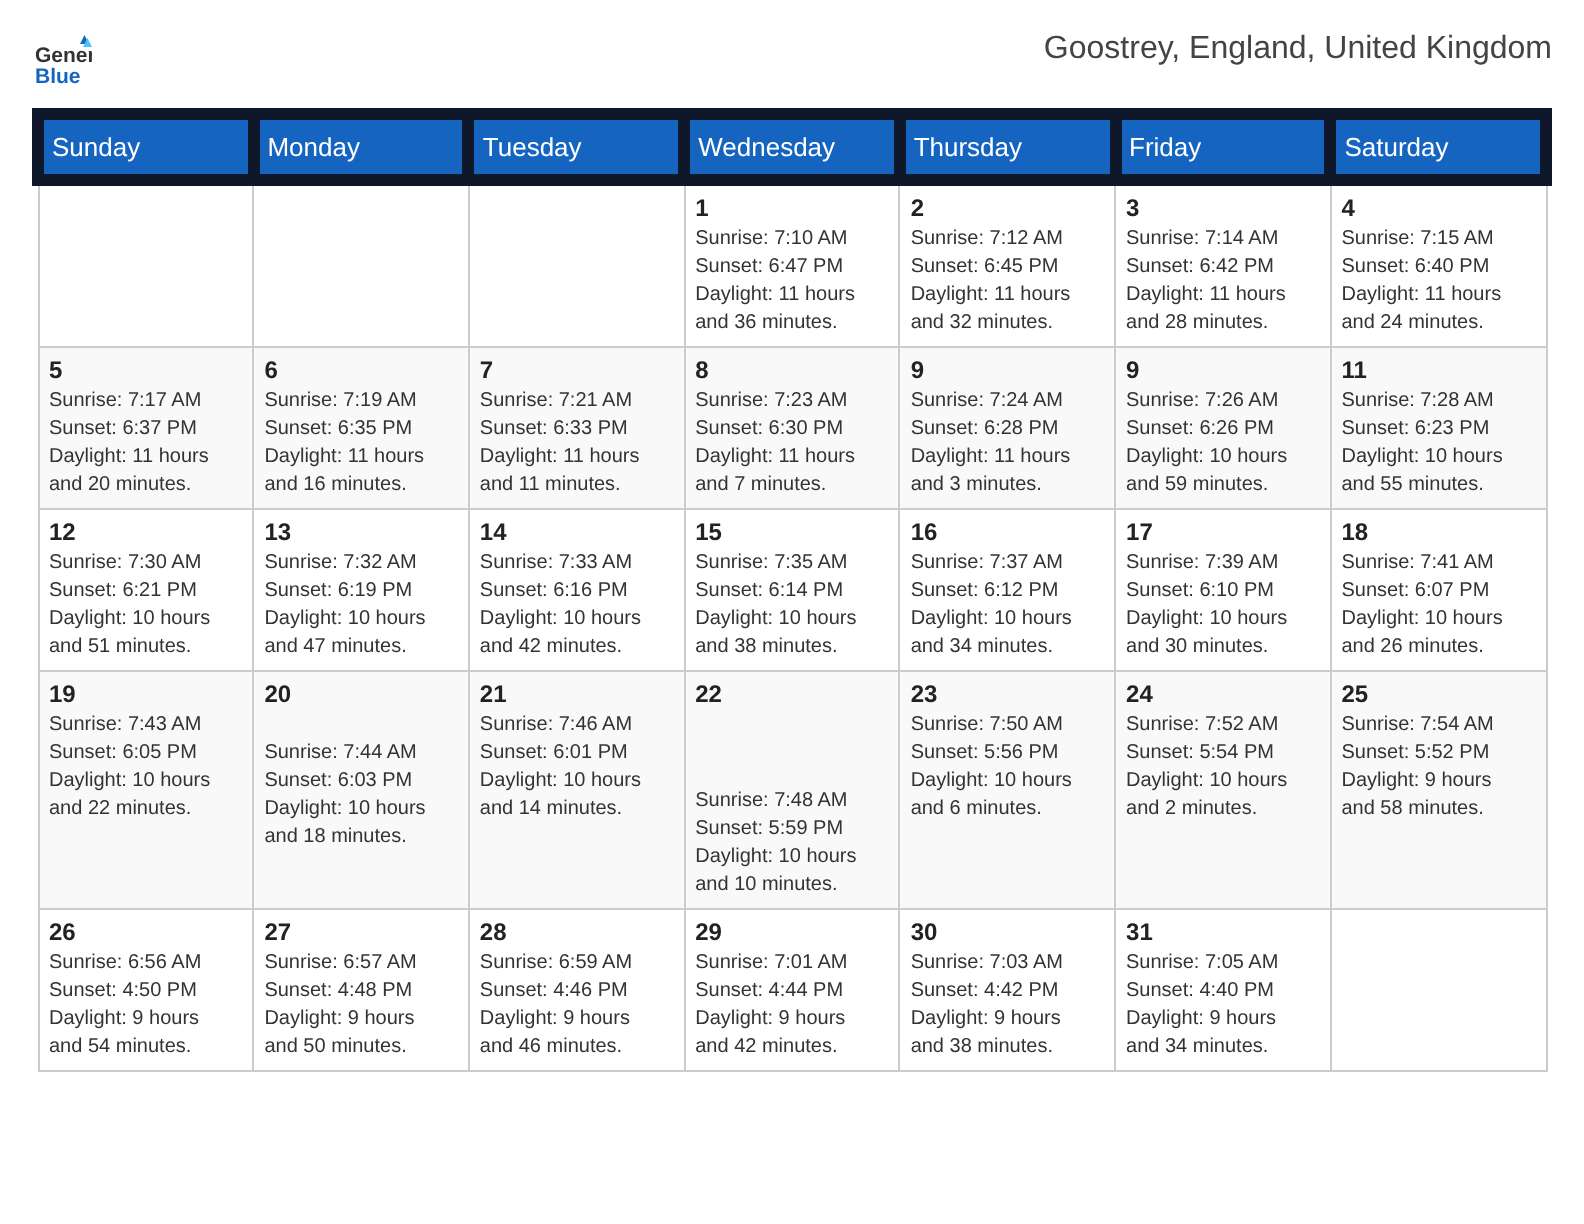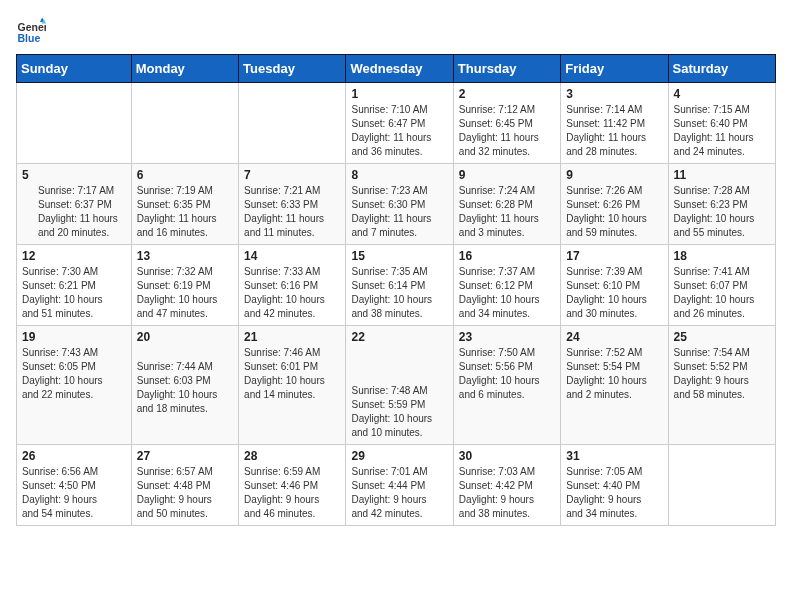--- a/index.html
+++ b/index.html
@@ -39,24 +39,24 @@
     }
     .calendar-table {
       width: 100%;
       border-collapse: collapse;
       border: 1px solid #ccc;
     }
     .calendar-table thead tr th {
       background-color: #1565c0;
       color: #fff;
       font-size: 13px;
-      font-weight: bold;
+      font-weight: normal;
       padding: 6px 4px;
       text-align: left;
-      border: 1px solid #0f172a;
+      border: 6px solid #0f172a;
     }
     .calendar-table tbody tr td {
       vertical-align: top;
       border: 1px solid #ccc;
       padding: 4px 5px;
       font-size: 10.5px;
       color: #333;
       min-width: 100px;
       height: 80px;
       background: #fff;
@@ -86,20 +86,21 @@
 <div class="header-area">
   <div class="logo">
     <svg class="logo-icon" viewBox="0 0 40 40">
       <text x="2" y="20" font-size="14" font-weight="bold" fill="#333">General</text>
       <text x="2" y="34" font-size="14" font-weight="bold" fill="#1565c0">Blue</text>
       <polygon points="32,8 38,8 35,2" fill="#1565c0"></polygon>
       <polygon points="34,10 40,10 37,4" fill="#4fc3f7"></polygon>
     </svg>
   </div>
   <div class="title-area">
+    <div class="location-title">Goostrey, England, United Kingdom</div>
   </div>
 </div>
 
 <table class="calendar-table">
   <thead>
     <tr>
     <th>Sunday</th>
         <th>Monday</th>
         <th>Tuesday</th>
         <th>Wednesday</th>
@@ -123,36 +124,36 @@
         <td>
           <span class="day-number">2</span>
           <div class="day-info" style="white-space: pre-line;">Sunrise: 7:12 AM
 Sunset: 6:45 PM
 Daylight: 11 hours
 and 32 minutes.</div>
         </td>
         <td>
           <span class="day-number">3</span>
           <div class="day-info" style="white-space: pre-line;">Sunrise: 7:14 AM
-Sunset: 11:42 PM
+Sunset: 6:42 PM
 Daylight: 11 hours
 and 28 minutes.</div>
         </td>
         <td>
           <span class="day-number">4</span>
           <div class="day-info" style="white-space: pre-line;">Sunrise: 7:15 AM
 Sunset: 6:40 PM
 Daylight: 11 hours
 and 24 minutes.</div>
         </td>
       </tr>
       <tr>
         <td>
           <span class="day-number">5</span>
-          <div class="day-info" style="white-space: pre-line; margin-left: 16px;">Sunrise: 7:17 AM
+          <div class="day-info" style="white-space: pre-line;">Sunrise: 7:17 AM
 Sunset: 6:37 PM
 Daylight: 11 hours
 and 20 minutes.</div>
         </td>
         <td>
           <span class="day-number">6</span>
           <div class="day-info" style="white-space: pre-line;">Sunrise: 7:19 AM
 Sunset: 6:35 PM
 Daylight: 11 hours
 and 16 minutes.</div>

